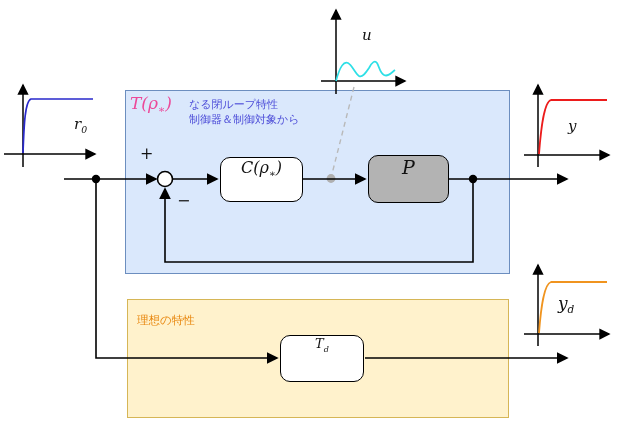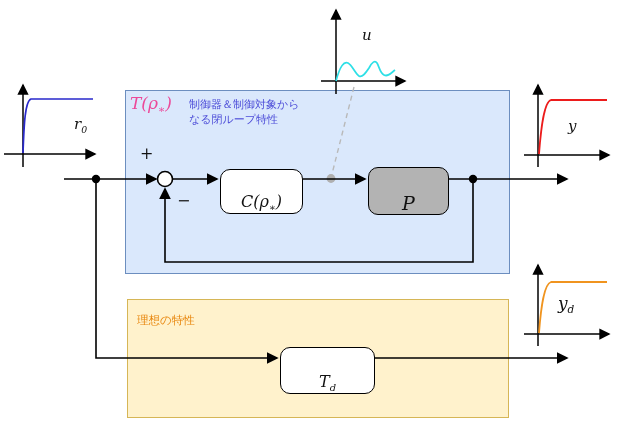--- a/index.html
+++ b/index.html
@@ -13,26 +13,26 @@
     background:#dae8fc;border:1px solid #6c8ebf;
   }
   #ideal-box{
     left:127px;top:299px;width:382px;height:119px;
     background:#fff2cc;border:1px solid #d6b656;
   }
   svg#wires{position:absolute;left:0;top:0;z-index:5;}
   .block{
     position:absolute;box-sizing:border-box;z-index:6;
     background:#ffffff;border:1.6px solid #000;border-radius:10px;
-    display:flex;align-items:flex-end;justify-content:center;
-    font-style:italic;font-size:16px;color:#111;margin-top:12px;
+    display:flex;align-items:flex-start;justify-content:center;
+    font-style:italic;font-size:16px;color:#111;
   }
   #controller-block{left:220px;top:157px;width:83px;height:45px;}
   #plant-block{left:368px;top:155px;width:81px;height:48px;background:#b3b3b3;font-size:19px;}
-  #reference-model-block{left:280px;top:335px;width:95px;height:47px;font-size:16px;}
+  #reference-model-block{left:280px;top:335px;width:84px;height:47px;font-size:13px;}
   .lbl{position:absolute;z-index:7;white-space:nowrap;}
   .math{font-style:italic;font-family:"DejaVu Serif",serif;color:#111;}
   sub{font-size:0.62em;}
   #tloop-label{left:130px;top:93px;font-size:17px;font-style:italic;color:#ec4899;}
   #tloop-caption{left:189px;top:98px;font-size:11px;line-height:14.5px;
     font-family:"DejaVu Sans",sans-serif;color:#4d4dd8;font-style:normal;}
   #ideal-caption{left:137px;top:313px;font-size:11.5px;
     font-family:"DejaVu Sans",sans-serif;color:#e8860c;}
   #plus-label{left:140px;top:144px;font-size:16px;}
   #minus-label{left:177px;top:191px;font-size:16px;}
@@ -104,22 +104,22 @@
   </div>
   <div class="block" id="plant-block">
     <span class="math">P</span>
   </div>
   <div class="block" id="reference-model-block">
     <span class="math"><span>T</span><sub>d</sub></span>
   </div>
 
   <div class="lbl math" id="tloop-label"><span>T(ρ</span><sub>∗</sub><span>)</span></div>
   <div class="lbl" id="tloop-caption">
+    <div>なる閉ループ特性</div>
     <div>制御器＆制御対象から</div>
-    <div>なる閉ループ特性</div>
   </div>
   <div class="lbl" id="ideal-caption">理想の特性</div>
 
   <div class="lbl math" id="plus-label">+</div>
   <div class="lbl math" id="minus-label">−</div>
 
   <div class="lbl math" id="r0-label"><span>r</span><sub>0</sub></div>
   <div class="lbl math" id="u-label">u</div>
   <div class="lbl math" id="y-label">y</div>
   <div class="lbl math" id="yd-label"><span>y</span><sub>d</sub></div>

